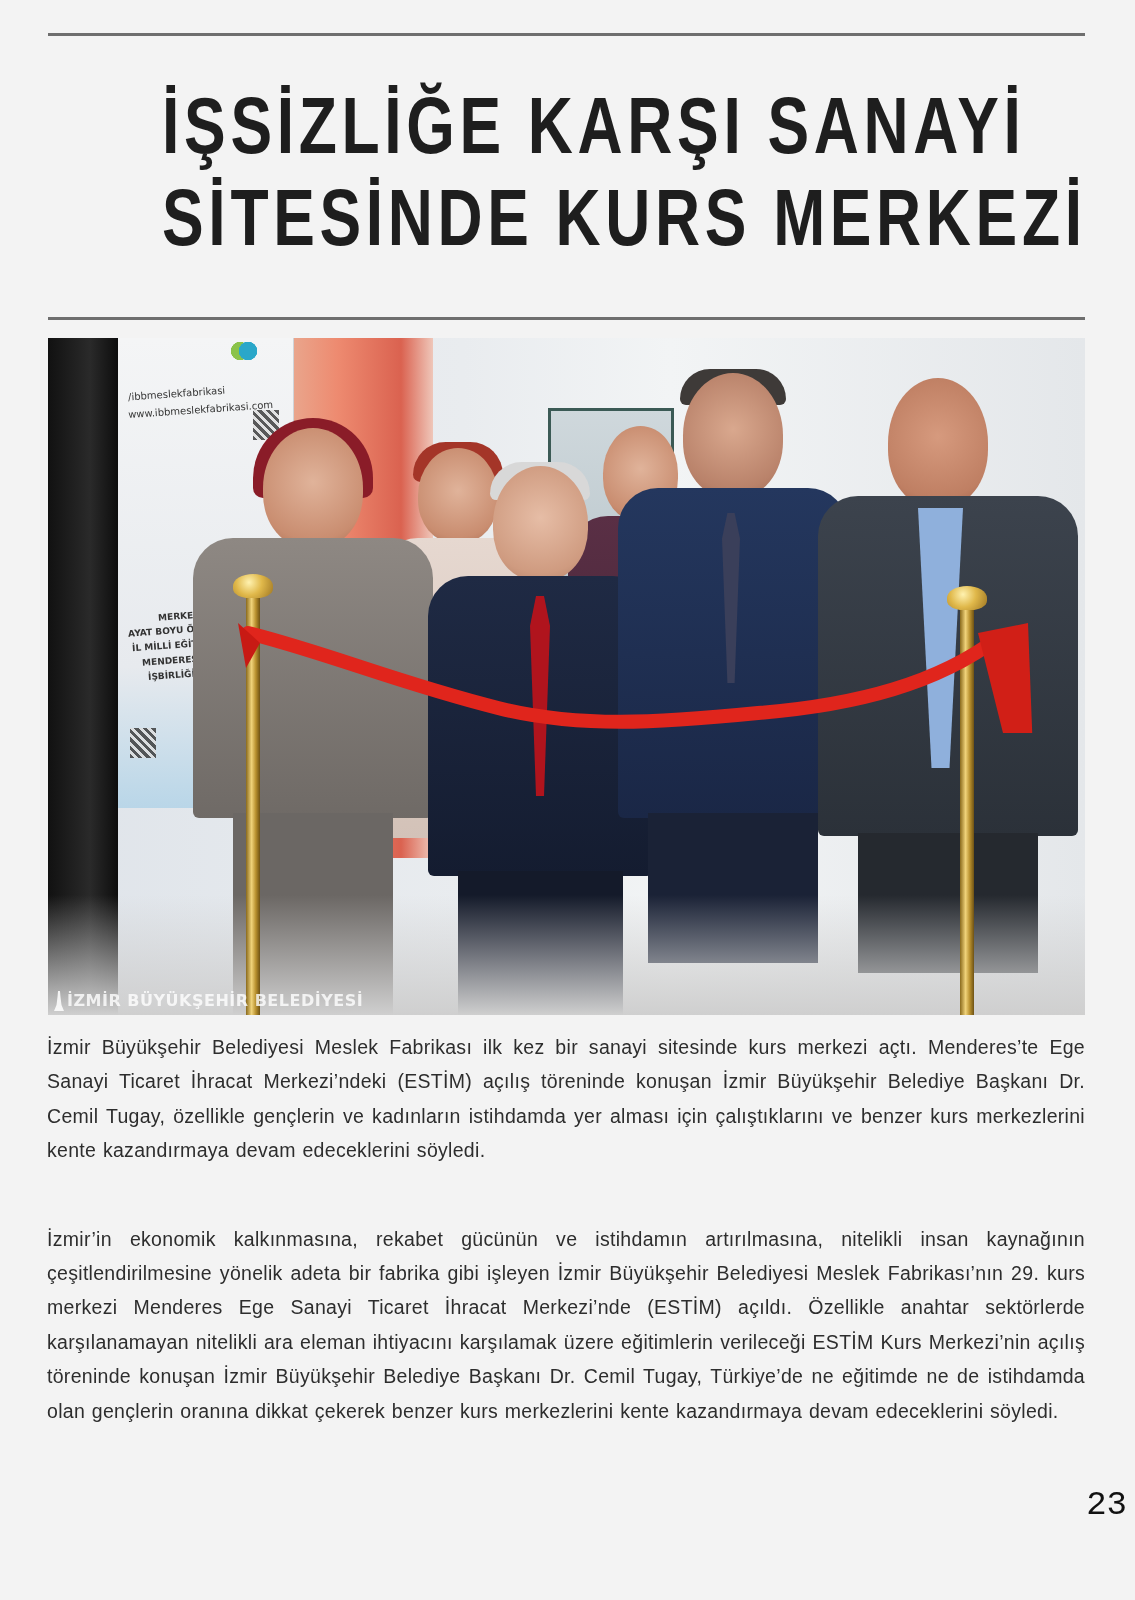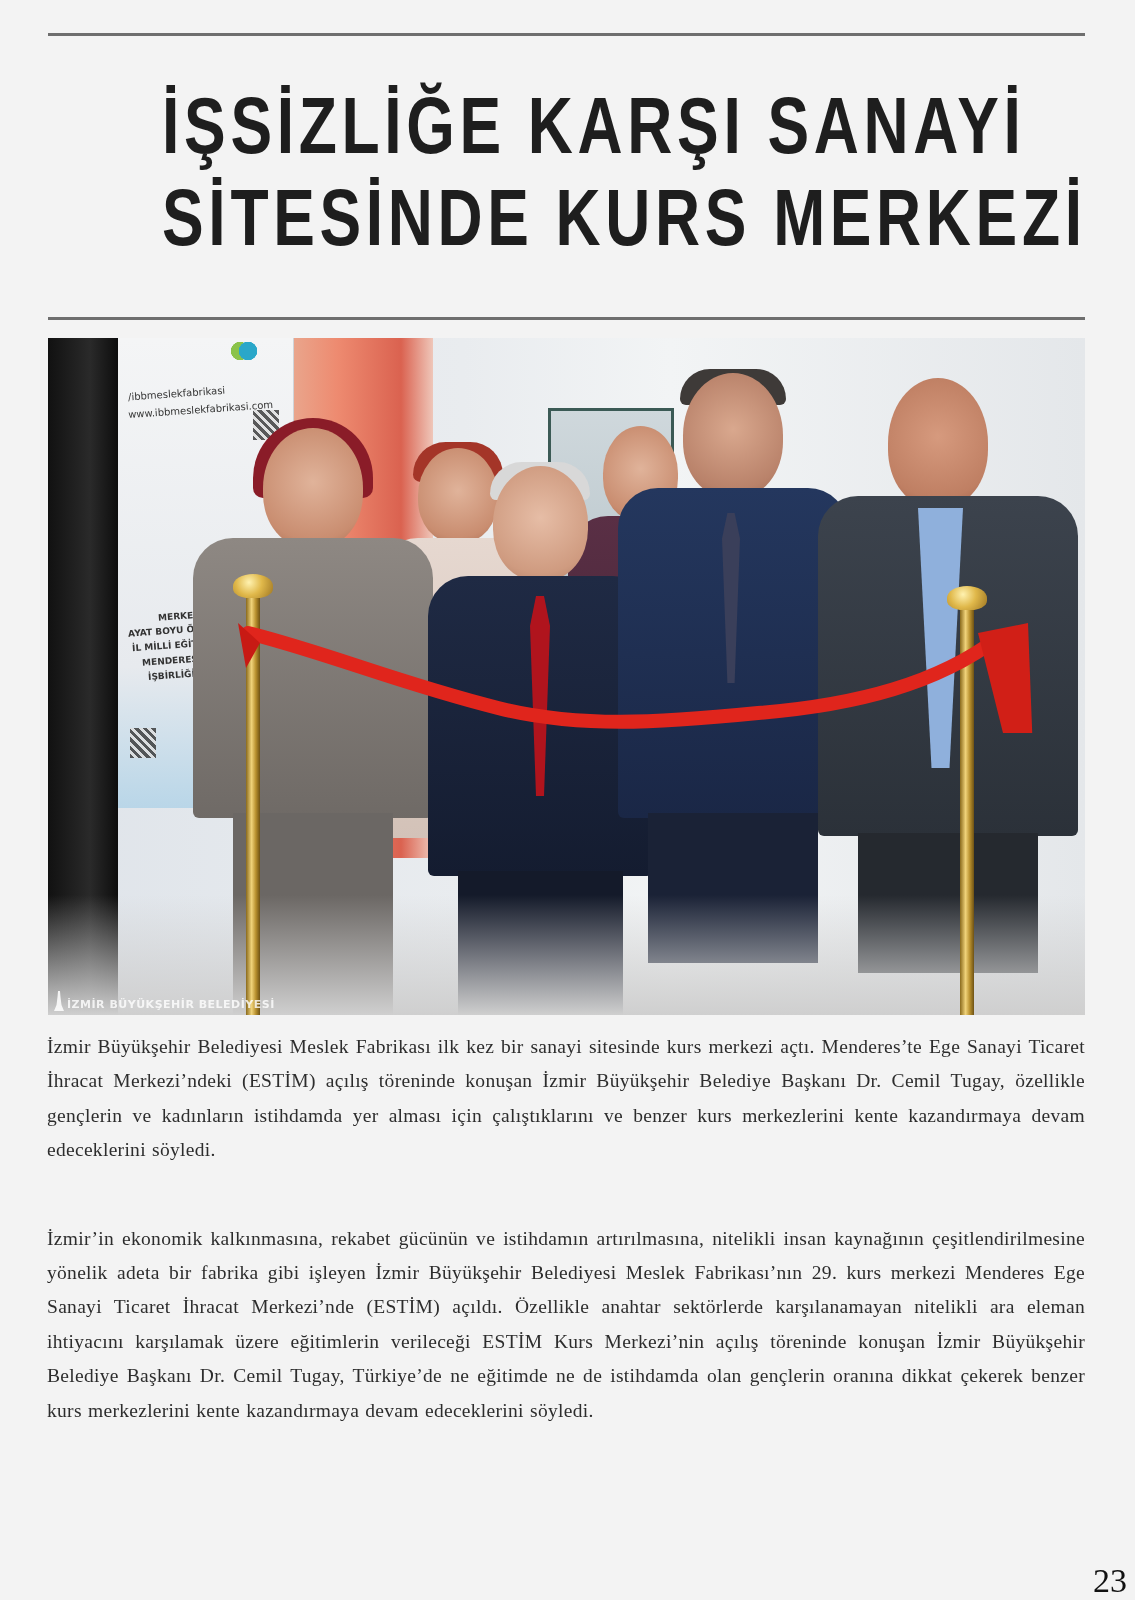--- a/index.html
+++ b/index.html
@@ -130,50 +130,50 @@
     }
     .stanchion .cap {
       position: absolute; left: -13px; top: -22px; width: 40px; height: 24px; border-radius: 50% 50% 40% 40%;
       background: radial-gradient(circle at 40% 35%, #fff2b0 0%, #e0b84a 45%, #9c7422 100%);
     }
     .ribbon {
       position: absolute; left: 190px; top: 275px; width: 800px; height: 120px;
     }
     .watermark {
       position: absolute; left: 6px; bottom: 4px; color: rgba(255,255,255,0.8);
-      font-family: "DejaVu Sans", sans-serif; font-size: 11px; font-weight: 700;
-      letter-spacing: 0.5px; display: flex; align-items: flex-end; gap: 3px;
+      font-family: "DejaVu Sans", sans-serif; font-size: 16px; font-weight: 700;
+      letter-spacing: 0.5px; display: flex; align-items: flex-start; gap: 3px;
     }
     .watermark .tower {
       width: 10px; height: 20px; background: rgba(255,255,255,0.85);
       clip-path: polygon(40% 0, 60% 0, 65% 30%, 75% 70%, 100% 100%, 0 100%, 25% 70%, 35% 30%);
     }
 
     .body-text {
       position: absolute;
       left: 47px;
       width: 1038px;
       top: 1030px;
       color: #2d2d2d;
-      font-family: Liberation Serif, serif;
+      font-family: Liberation Sans, sans-serif;
       font-size: 19.5px;
       line-height: 34.4px;
       letter-spacing: 0.3px;
       text-align: justify;
       text-align-last: left;
       word-spacing: 1px;
     }
     .body-text p { margin: 0; }
     .body-text p + p { margin-top: 54px; }
 
     .page-number {
       position: absolute;
       right: 8px;
-      top: 1562px;
-      font-family: Liberation Serif, serif;
+      top: 1486px;
+      font-family: Liberation Mono, monospace;
       font-size: 34px;
       color: #111;
     }
   </style>
 </head>
 <body>
 
 <div class="rule top"></div>
 
 <h1 class="title" style="margin:0;">

